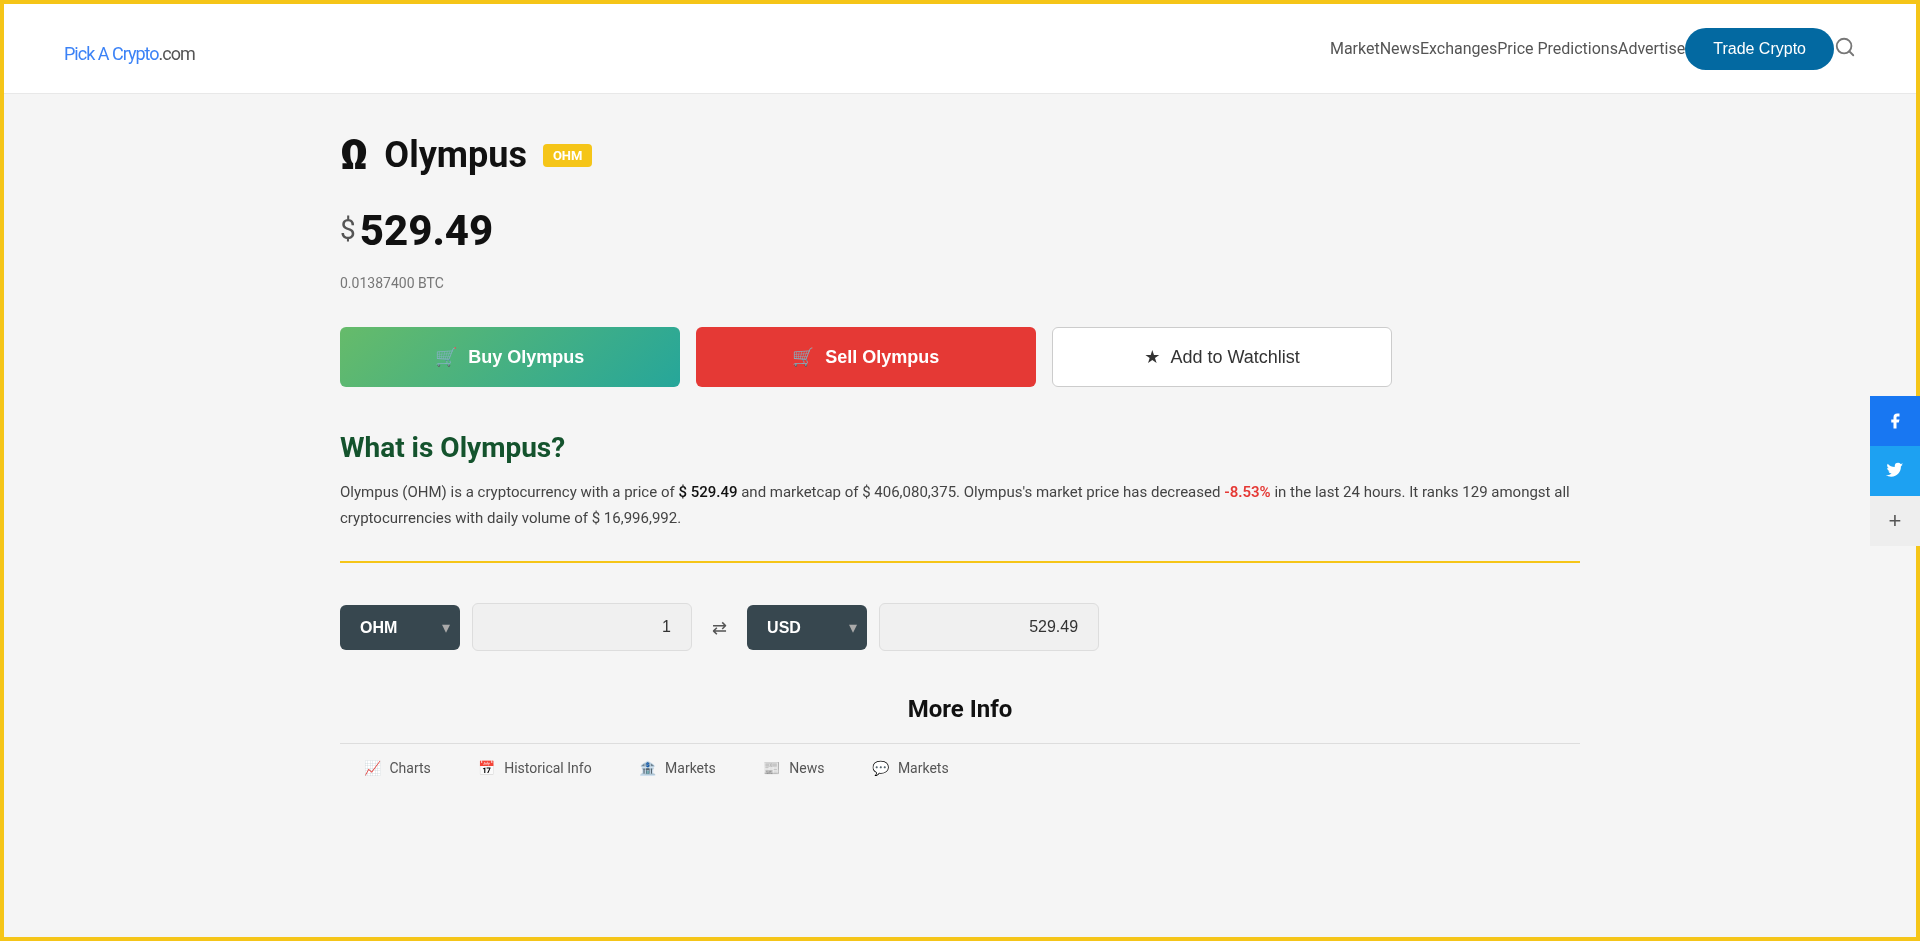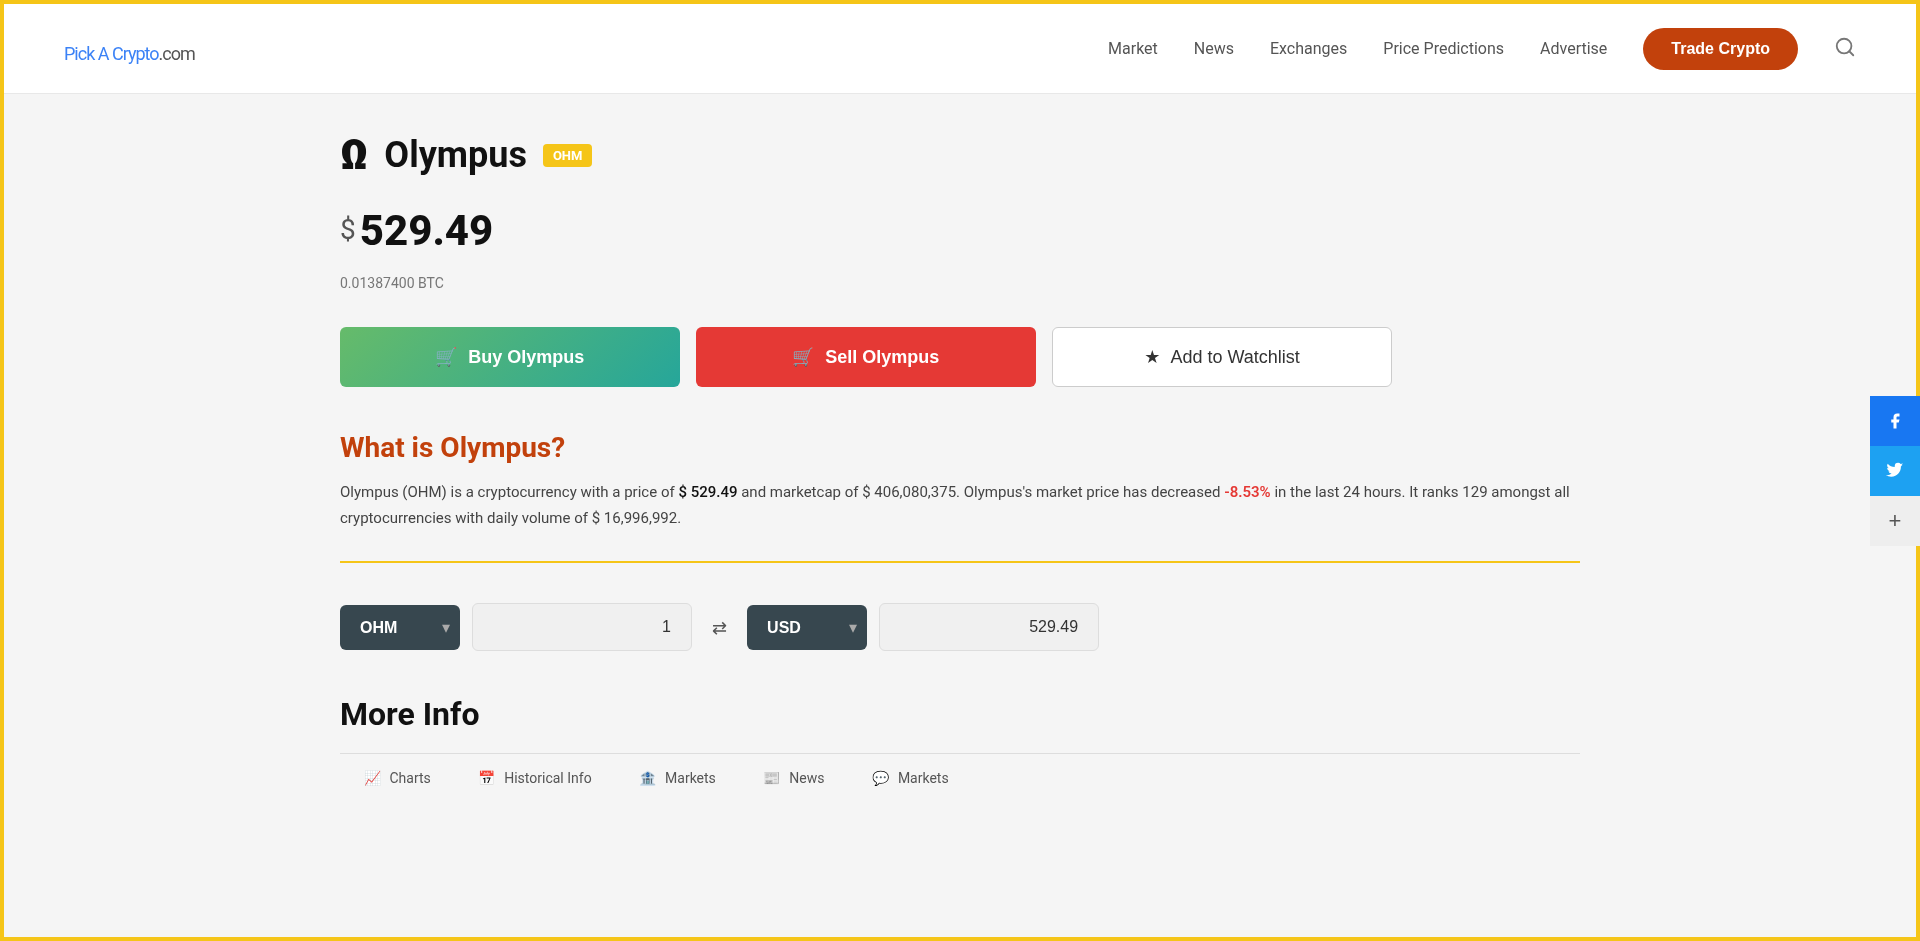--- a/index.html
+++ b/index.html
@@ -27,36 +27,35 @@
       letter-spacing: -1px;
     }
     .logo span {
       font-size: 18px;
       font-weight: 400;
       color: #3b82f6;
     }
     .nav {
       display: flex;
       align-items: center;
-      gap: 36px;
     }
     .nav-link {
       color: #555;
       font-size: 16px;
       text-decoration: none;
       cursor: pointer;
     }
     .trade-btn {
-      background: #c2410c;
+      background: #0369a1;
       color: #fff;
       border: none;
       border-radius: 25px;
       padding: 12px 28px;
       font-size: 16px;
-      font-weight: 700;
+      font-weight: 400;
       cursor: pointer;
       text-align: center;
     }
     .search-icon-wrap {
       cursor: pointer;
       color: #777;
     }
 
     
     .main {
@@ -188,21 +187,21 @@
       display: flex;
       align-items: center;
       justify-content: center;
       gap: 10px;
     }
 
     
     .section-title {
       font-size: 28px;
       font-weight: 700;
-      color: #c2410c;
+      color: #14532d;
       margin-bottom: 16px;
     }
     .description {
       font-size: 15px;
       color: #444;
       line-height: 1.7;
       margin-bottom: 30px;
     }
     .description .price-inline { color: #111; font-weight: 500; }
     .description .change-neg { color: #e53935; font-weight: 600; }
@@ -251,24 +250,25 @@
       text-align: right;
     }
     .calc-arrow {
       font-size: 18px;
       color: #555;
       padding: 0 8px;
     }
 
     
     .more-info-title {
-      font-size: 32px;
+      font-size: 24px;
       font-weight: 700;
       color: #111;
       margin-bottom: 20px;
+      text-align: center;
     }
     .tabs-row {
       display: flex;
       gap: 0;
       border-top: 1px solid #ddd;
     }
     .tab-item {
       display: flex;
       align-items: center;
       gap: 8px;

